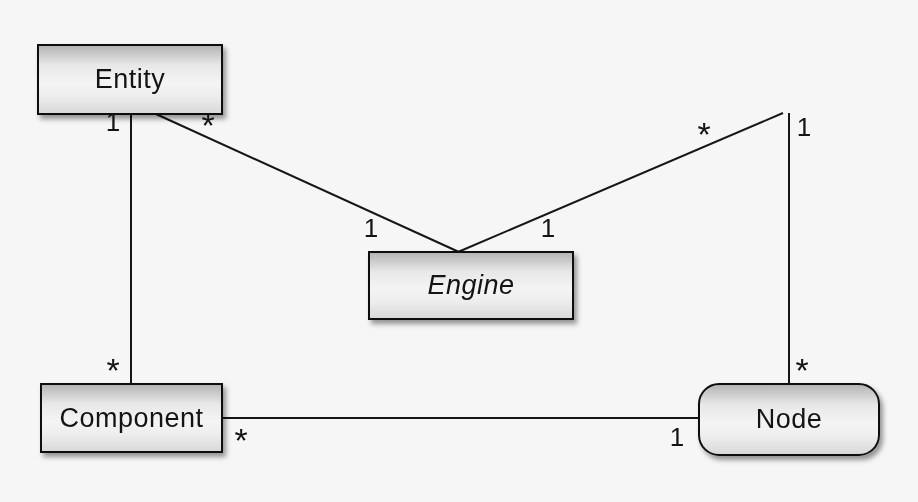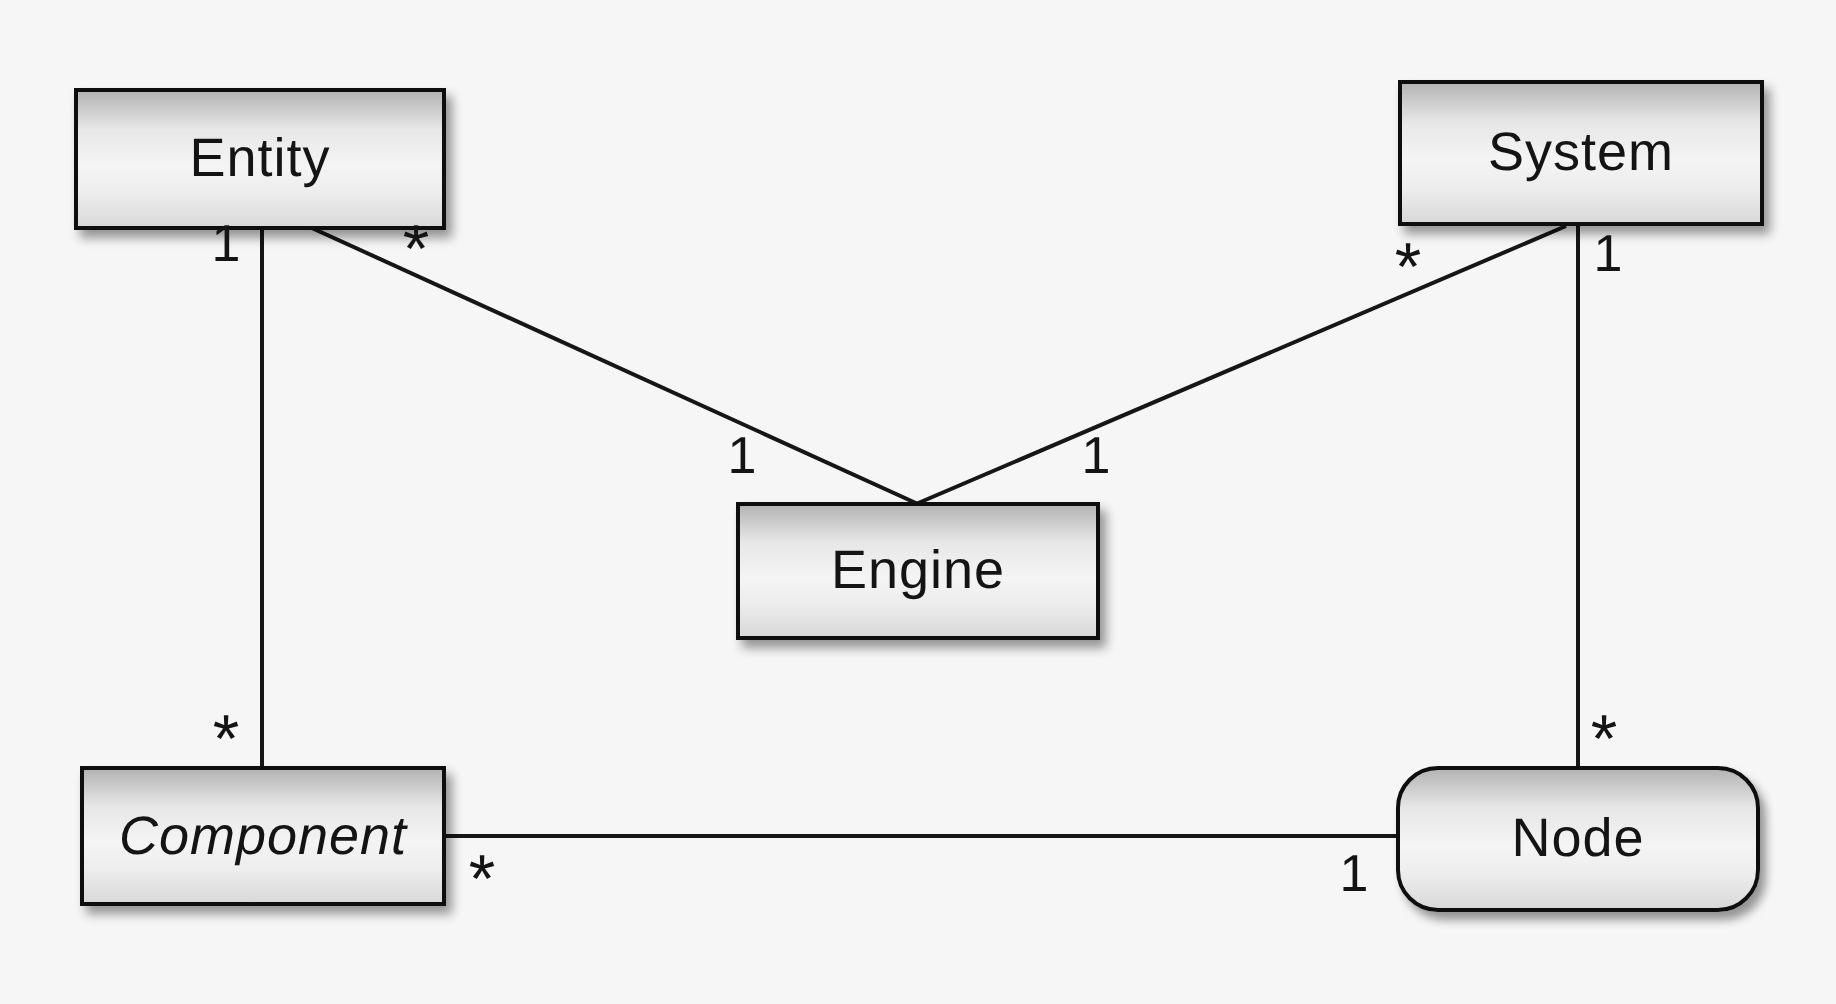--- a/index.html
+++ b/index.html
@@ -65,29 +65,26 @@
     <line x1="134" y1="104" x2="459" y2="252"></line>
     <line x1="783" y1="113" x2="458" y2="252"></line>
     <line x1="789" y1="113" x2="789" y2="383"></line>
     <line x1="223" y1="418" x2="699" y2="418"></line>
   </svg>
 
   <div class="uml-box" style="left:37px; top:44px; width:186px; height:71px;">
     <span>Entity</span>
   </div>
 
-  <div class="uml-box" style="left:699px; top:40px; width:183px; height:73px;">
-    <span>System</span>
-  </div>
 
-  <div class="uml-box" style="left:368px; top:251px; width:182px; height:69px;">
+  <div class="uml-box" style="left:368px; top:251px; width:206px; height:69px;font-style:italic;">
     <span>Engine</span>
   </div>
 
-  <div class="uml-box" style="left:40px; top:383px; width:183px; height:70px;font-style:italic;">
+  <div class="uml-box" style="left:40px; top:383px; width:183px; height:70px;">
     <span>Component</span>
   </div>
 
   <div class="uml-box" style="left:698px; top:383px; width:182px; height:73px;border-radius:21px;">
     <span>Node</span>
   </div>
 
   <span class="mult mult-one" style="left:113px; top:122px;">1</span>
   <span class="mult mult-star" style="left:113px; top:362px;">*</span>
 

